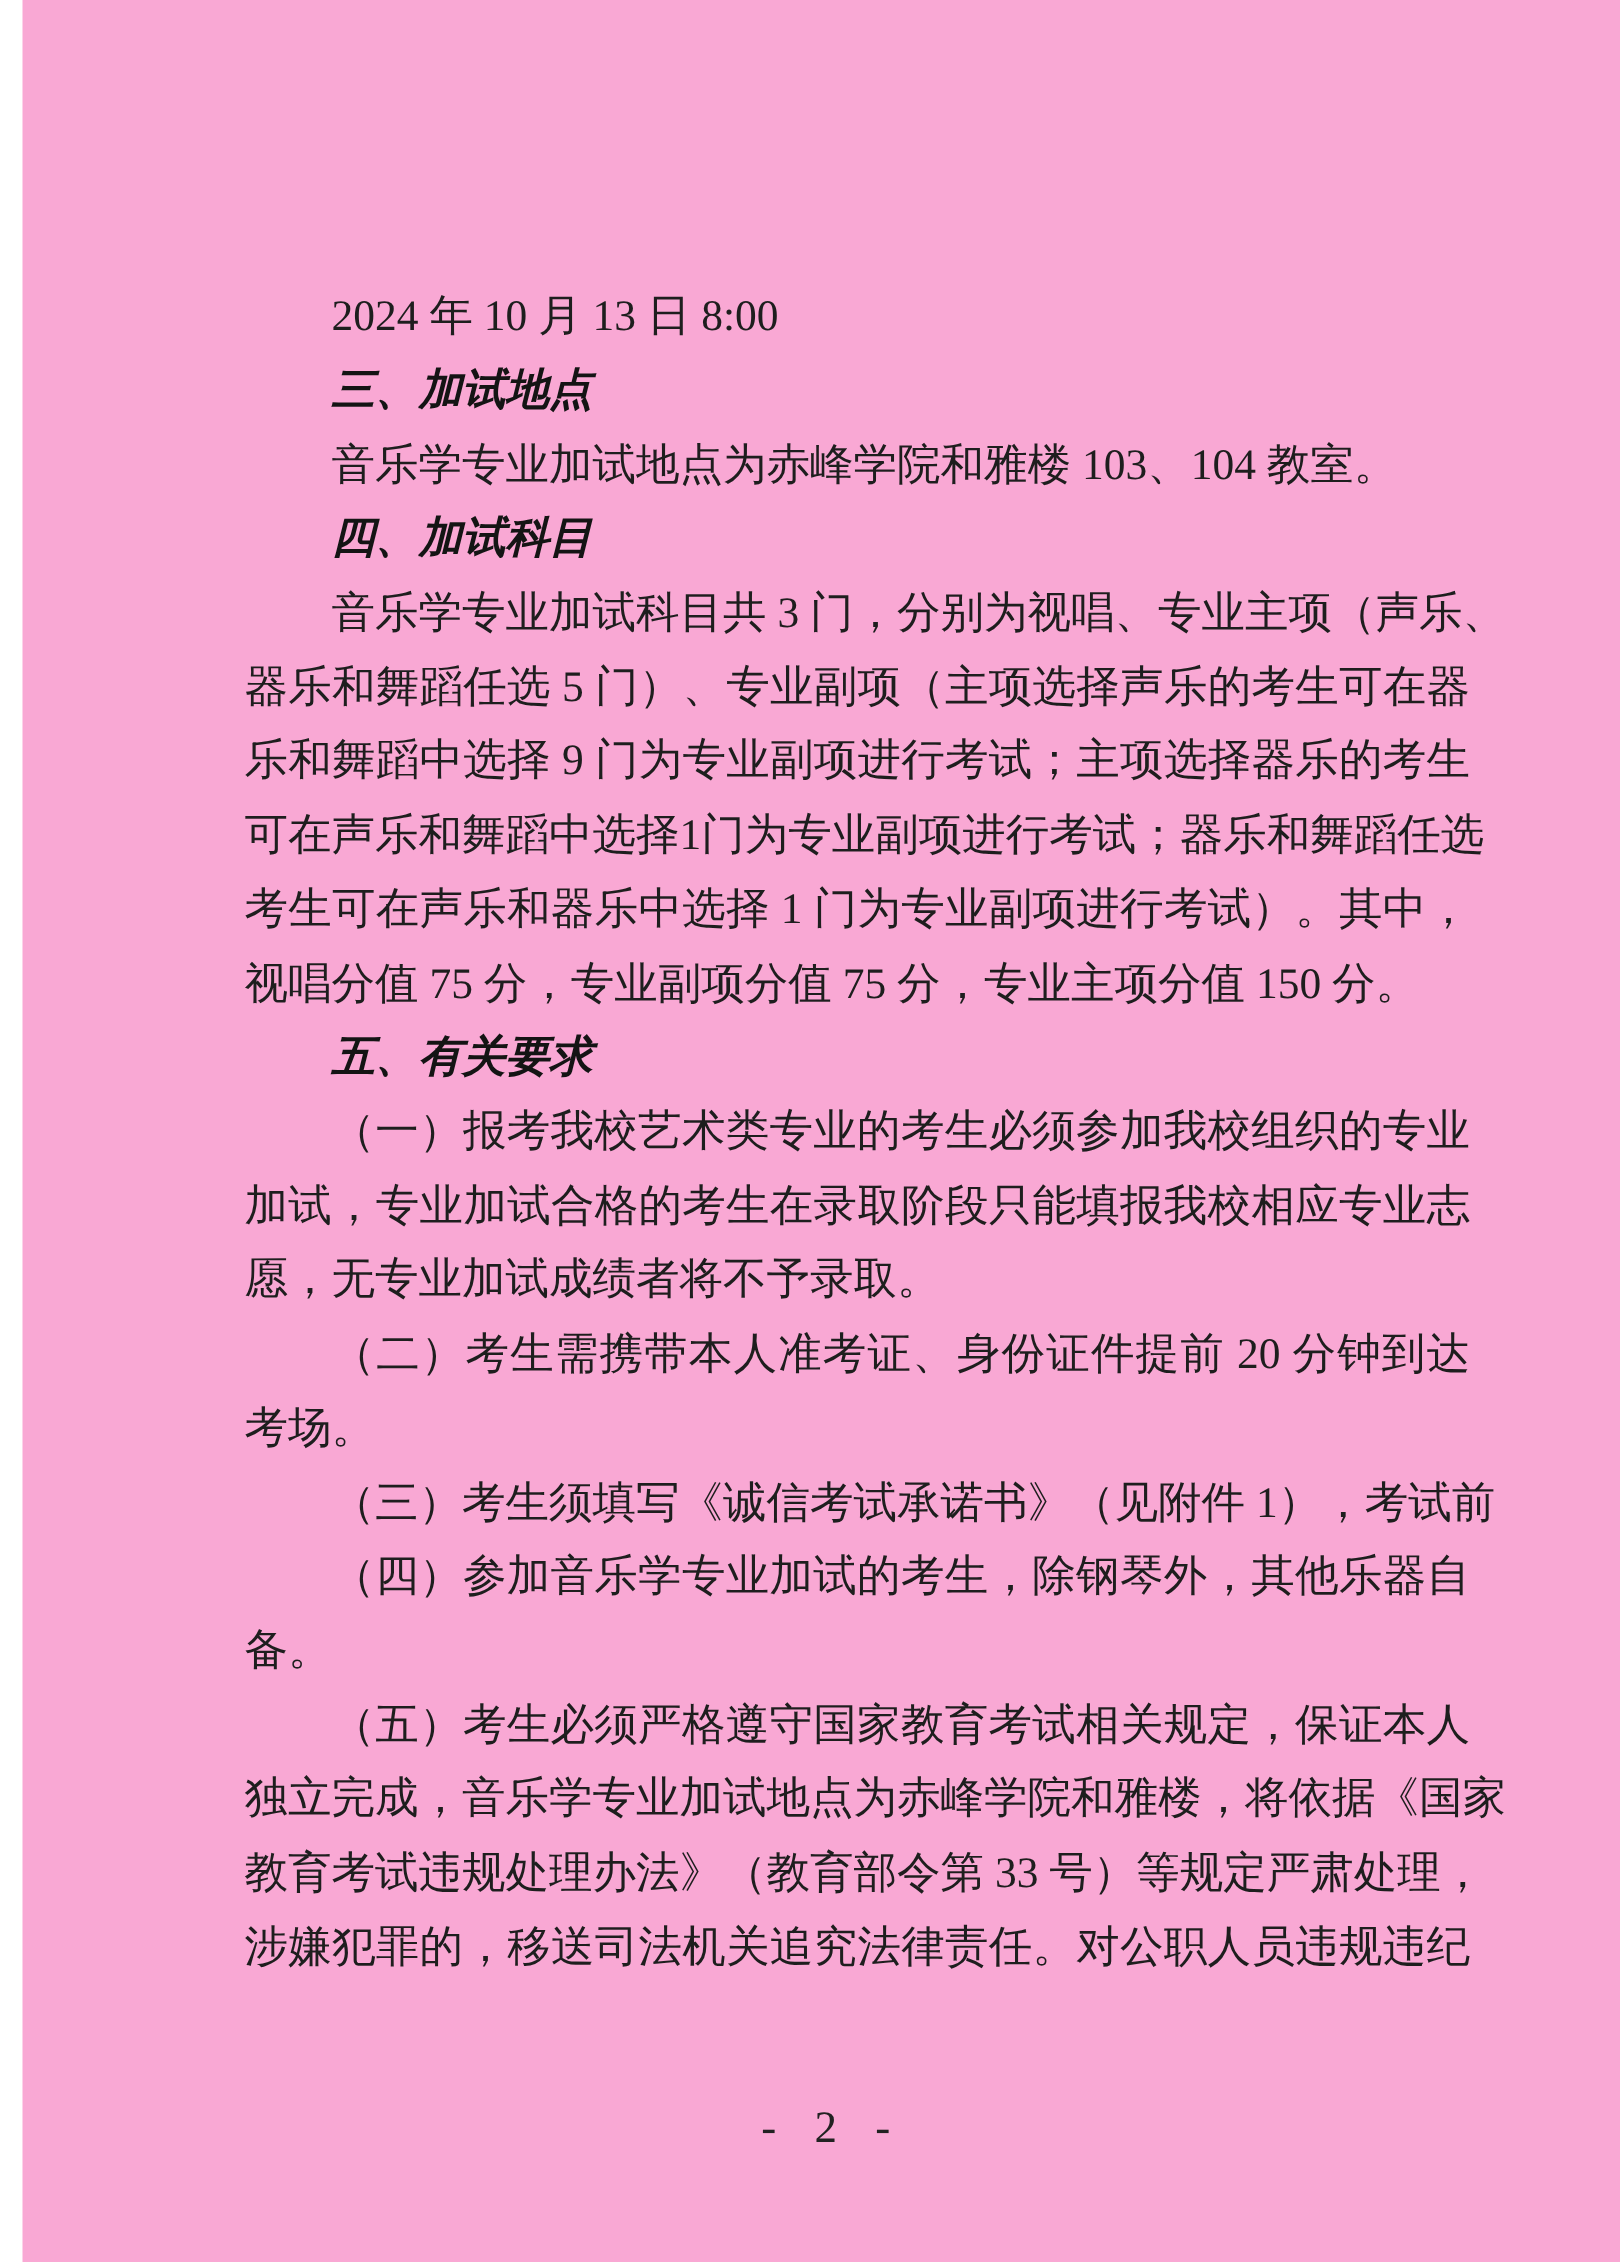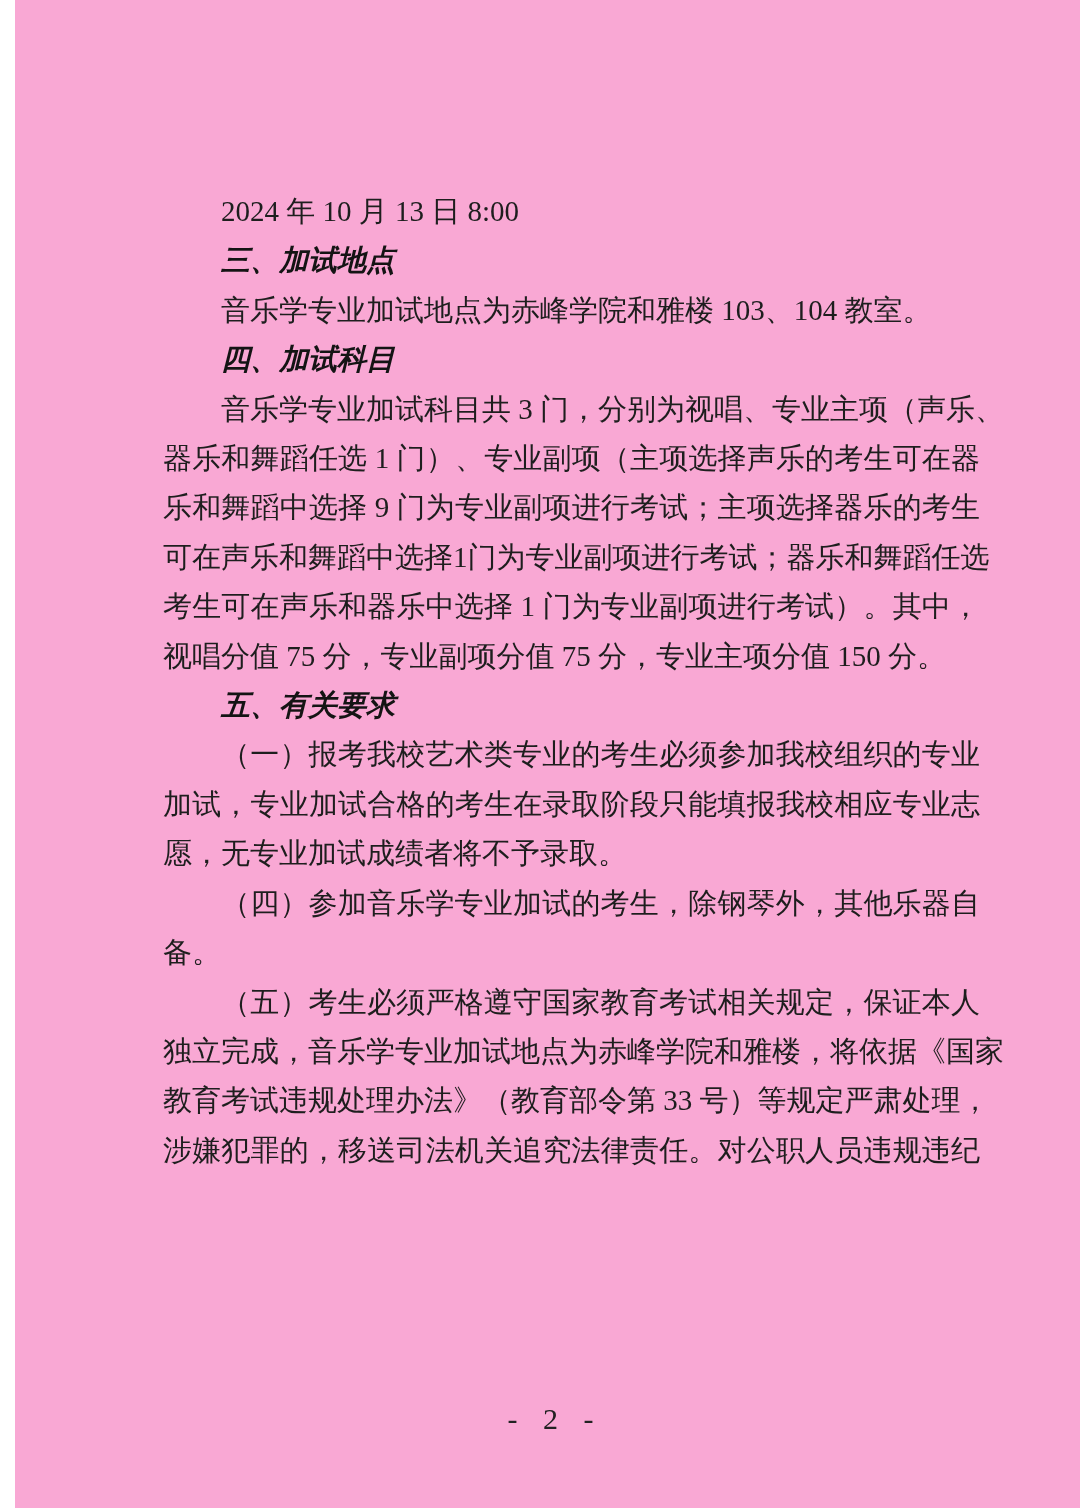--- a/index.html
+++ b/index.html
@@ -63,33 +63,38 @@
       <div class="para">
         <div class="line indent flush">2024 年 10 月 13 日 8:00</div>
       </div>
       <div class="line heading flush indent">三、加试地点</div>
       <div class="para">
         <div class="line indent flush">音乐学专业加试地点为赤峰学院和雅楼 103、104 教室。</div>
       </div>
       <div class="line heading flush indent">四、加试科目</div>
       <div class="para">
         <div class="line indent">音乐学专业加试科目共 3 门，分别为视唱、专业主项（声乐、</div>
-        <div class="line">器乐和舞蹈任选 1 门）、专业副项（主项选择声乐的考生可在器</div>
+        <div class="line">器乐和舞蹈任选 5 门）、专业副项（主项选择声乐的考生可在器</div>
         <div class="line">乐和舞蹈中选择 9 门为专业副项进行考试；主项选择器乐的考生</div>
         <div class="line">可在声乐和舞蹈中选择1门为专业副项进行考试；器乐和舞蹈任选</div>
         <div class="line">考生可在声乐和器乐中选择 1 门为专业副项进行考试）。其中，</div>
         <div class="line flush">视唱分值 75 分，专业副项分值 75 分，专业主项分值 150 分。</div>
       </div>
       <div class="line heading flush indent">五、有关要求</div>
       <div class="para">
         <div class="line indent">（一）报考我校艺术类专业的考生必须参加我校组织的专业</div>
         <div class="line">加试，专业加试合格的考生在录取阶段只能填报我校相应专业志</div>
         <div class="line flush">愿，无专业加试成绩者将不予录取。</div>
       </div>
       <div class="para">
+        <div class="line indent">（二）考生需携带本人准考证、身份证件提前 20 分钟到达</div>
+        <div class="line flush">考场。</div>
+      </div>
+      <div class="para">
+        <div class="line indent">（三）考生须填写《诚信考试承诺书》（见附件 1），考试前</div>
       </div>
       <div class="para">
         <div class="line indent">（四）参加音乐学专业加试的考生，除钢琴外，其他乐器自</div>
         <div class="line flush">备。</div>
       </div>
       <div class="para">
         <div class="line indent">（五）考生必须严格遵守国家教育考试相关规定，保证本人</div>
         <div class="line">独立完成，音乐学专业加试地点为赤峰学院和雅楼，将依据《国家</div>
         <div class="line">教育考试违规处理办法》（教育部令第 33 号）等规定严肃处理，</div>
         <div class="line">涉嫌犯罪的，移送司法机关追究法律责任。对公职人员违规违纪</div>

